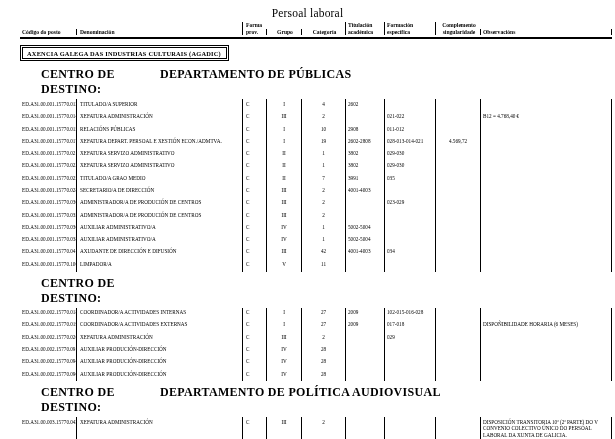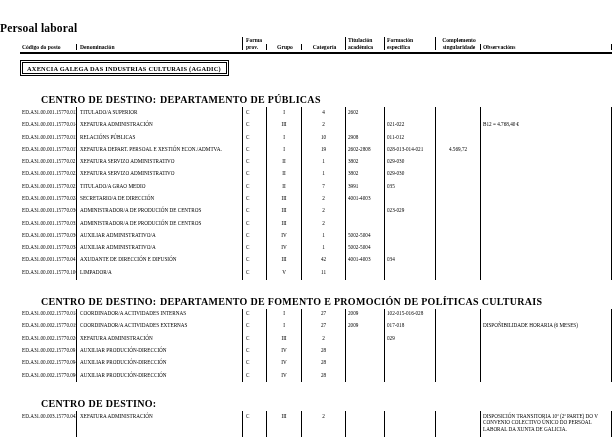--- a/index.html
+++ b/index.html
@@ -2,44 +2,44 @@
 <html><head>
 <meta charset="utf-8">
 <style>
   html,body { margin:0; padding:0; }
   body {
     width:615px; height:439px; background:#ffffff; color:#000;
     font-family:"Liberation Serif","DejaVu Serif",serif;
     overflow:hidden; position:relative;
   }
   .title {
-    margin-top:22px; text-align:left;
-    font-size:11.5px; font-weight:bold; letter-spacing:0.2px;
+    margin-top:7px; text-align:center;
+    font-size:11.5px; font-weight:normal; letter-spacing:0.2px;
   }
   .grid {
     display:grid;
     grid-template-columns:56px 166px 24px 35px 44px 39px 51px 45px 132px;
     margin-left:20px; width:592px;
   }
   .header {
     margin-top:3px; align-items:end;
     border-bottom:2px solid #000; padding-bottom:2px;
   }
   .hc {
     font-weight:bold; font-size:5.6px; line-height:1.2;
     white-space:pre-line; padding-left:2px;
   }
   .agency {
     margin:6px 0 2px 20px; display:inline-block;
     border:3px double #000; padding:2px 5px 1px 4px;
     font-weight:bold; font-size:6.4px; letter-spacing:0.2px;
   }
   .section-header {
-    display:flex; margin:16px 0 2px 20px;
-    font-size:10px; font-weight:bold; letter-spacing:0.3px;padding-left:21px;
+    display:flex; margin:4px 0 2px 20px;
+    font-size:12px; font-weight:bold; letter-spacing:0.3px;padding-left:21px;
   }
   .centro { width:119px; flex:0 0 119px; }
   .rows { margin-top:2px; }
   .row { min-height:12.3px; }
   .sec-tall .row { min-height:26px; }
   .cell {
     font-size:5.2px; line-height:1.25; padding-top:1.5px;
     overflow:hidden; white-space:nowrap;
   }
   .c0 { padding-left:2px; }
@@ -234,21 +234,20 @@
         <div class="cell c3">V</div>
         <div class="cell c4">11</div>
         <div class="cell c5"></div>
         <div class="cell c6"></div>
         <div class="cell c7"></div>
         <div class="cell c8"></div>
       </div>
     </div>
     <div class="section-header">
       <span class="centro">CENTRO DE DESTINO:</span>
-      <span class="dept">DEPARTAMENTO DE FOMENTO E PROMOCIÓN DE POLÍTICAS CULTURAIS</span>
     </div>
     <div class="rows">
       <div class="grid row">
         <div class="cell c0">ED.A31.00.002.15770.018</div>
         <div class="cell c1">COORDINADOR/A ACTIVIDADES INTERNAS</div>
         <div class="cell c2">C</div>
         <div class="cell c3">I</div>
         <div class="cell c4">27</div>
         <div class="cell c5">2009</div>
         <div class="cell c6">102-015-016-028</div>
@@ -306,20 +305,21 @@
         <div class="cell c3">IV</div>
         <div class="cell c4">28</div>
         <div class="cell c5"></div>
         <div class="cell c6"></div>
         <div class="cell c7"></div>
         <div class="cell c8"></div>
       </div>
     </div>
     <div class="section-header">
       <span class="centro">CENTRO DE DESTINO:</span>
+      <span class="dept">DEPARTAMENTO DE POLÍTICA AUDIOVISUAL</span>
     </div>
     <div class="rows sec-tall">
       <div class="grid row">
         <div class="cell c0">ED.A31.00.003.15770.042</div>
         <div class="cell c1">XEFATURA ADMINISTRACIÓN</div>
         <div class="cell c2">C</div>
         <div class="cell c3">III</div>
         <div class="cell c4">2</div>
         <div class="cell c5"></div>
         <div class="cell c6"></div>

